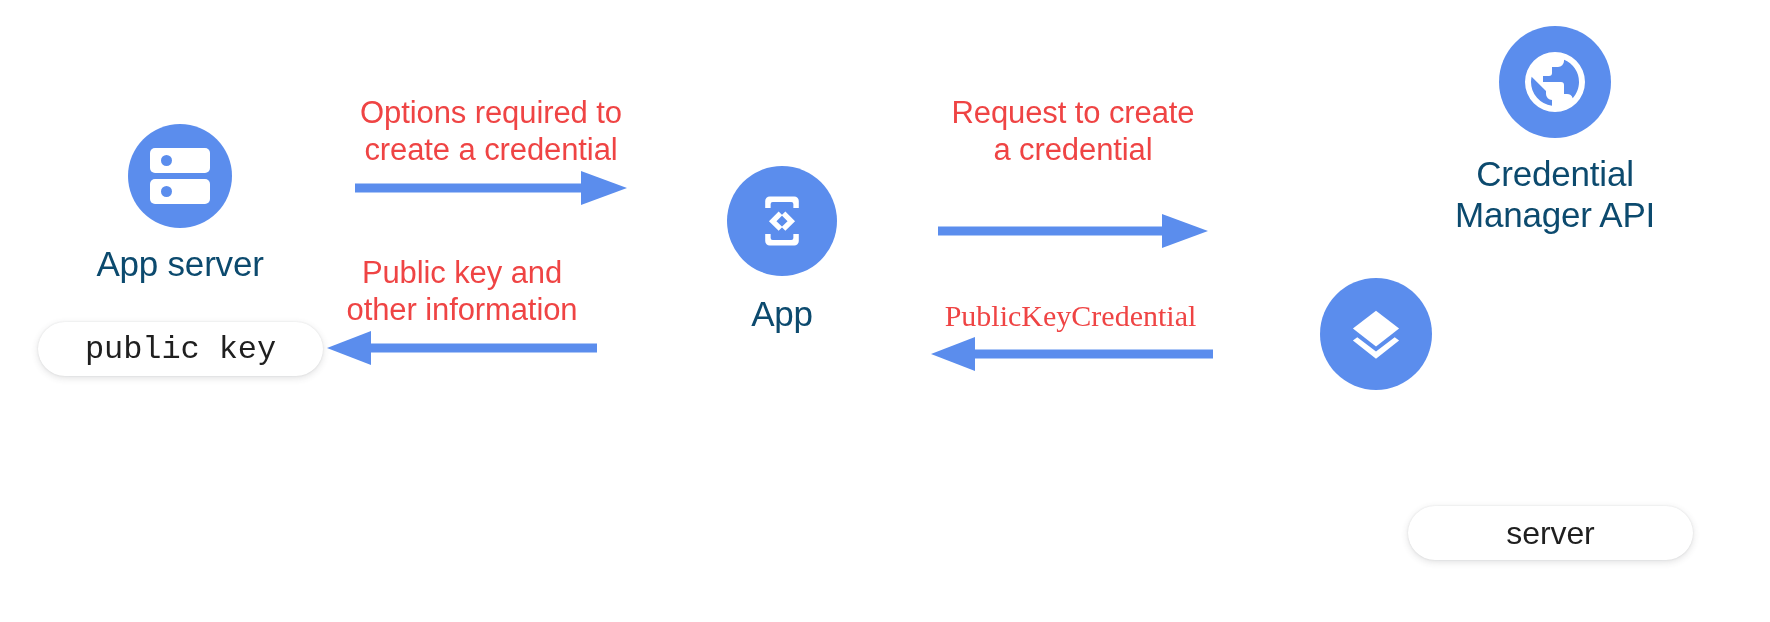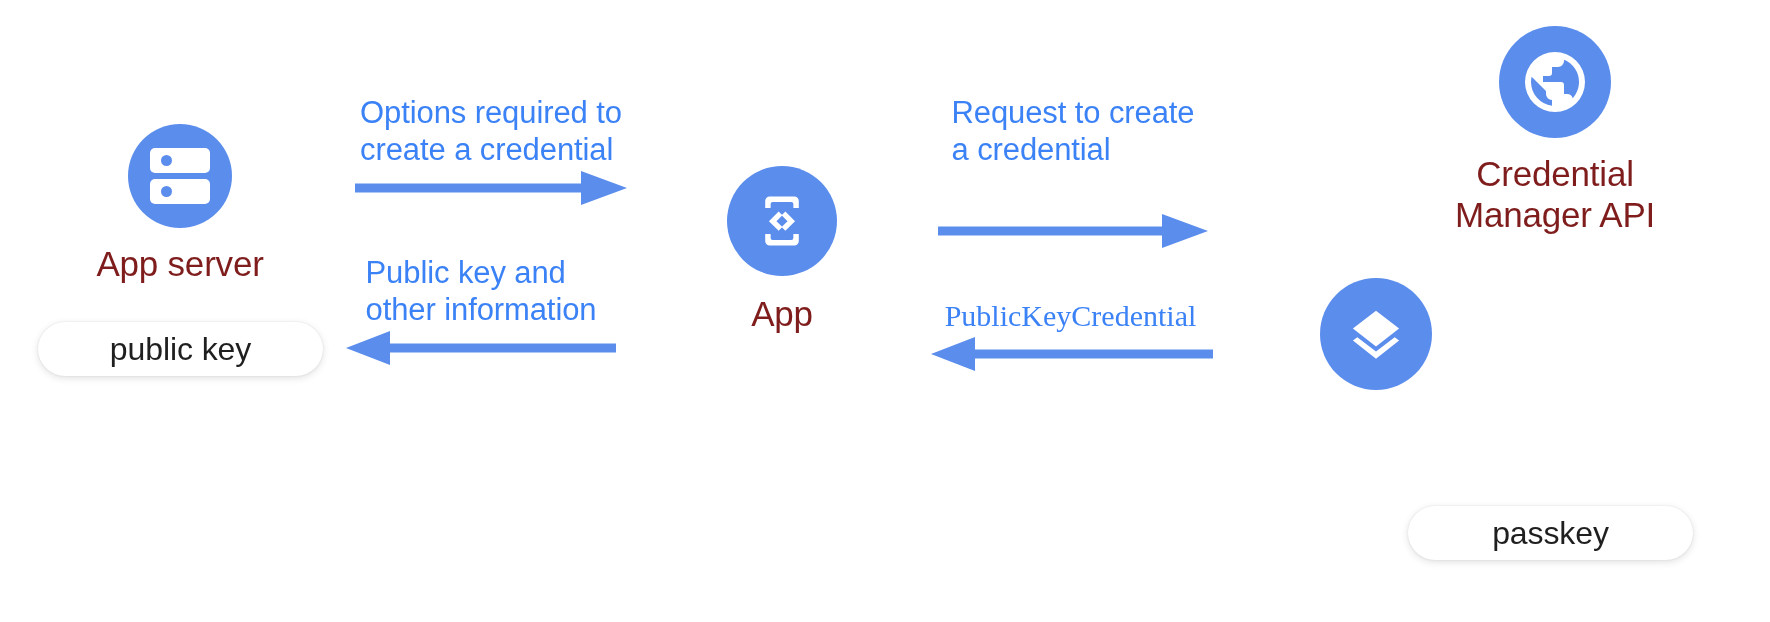--- a/index.html
+++ b/index.html
@@ -27,21 +27,21 @@
     align-items: center;
   }
   .icon-circle {
     border-radius: 50%;
     background: #5b8ded;
     display: flex;
     align-items: center;
     justify-content: center;
   }
   .node-label {
-    color: #7f1d1d;
+    color: #0c4a6e;
     font-size: 35px;
     line-height: 1.16;
     text-align: center;
     letter-spacing: -0.2px;
     white-space: pre-line;
   }
 
   
   .chip {
     position: absolute;
@@ -57,23 +57,24 @@
   }
 
   
   .arrow-group {
     position: absolute;
     display: flex;
     flex-direction: column;
     align-items: center;
   }
   .arrow-caption {
-    color: #3b82f6;
+    color: #ef4444;
     font-size: 31px;
     line-height: 1.2;
+    text-align: center;
     white-space: pre-line;
     letter-spacing: -0.1px;
   }
   .arrow-caption.mono {
     font-family: Liberation Serif, serif;
     font-size: 30px;
     letter-spacing: 0px;
     margin-left: 7px;
   }
   .arrow-svg { display: block; }
@@ -106,34 +107,34 @@
           <span class="srv-dot"></span>
         </span>
         <span class="srv-bar" style="left:0; top:31px; width:60px; height:25px;">
           <span class="srv-dot"></span>
         </span>
       </span>
     </div>
     <div class="node-label" style="margin-top:16px; width:260px;">App server</div>
   </div>
 
-  <div class="chip" style="left:38px; top:322px; width:285px; height:54px;">
+  <div class="chip" style="left:38px; top:322px; width:285px; height:54px;font-family:Liberation Mono, monospace;">
     <span>public key</span>
   </div>
 
   <div class="arrow-group" style="left:355px; top:94px; width:272px;">
     <div class="arrow-caption">Options required to
 create a credential</div>
     <svg class="arrow-svg" width="272" height="40" viewBox="0 0 272 40">
       <rect x="0" y="15.5" width="234" height="9" fill="#5b8ded"></rect>
       <polygon points="226,3 272,20 226,37" fill="#5b8ded"></polygon>
     </svg>
   </div>
 
-  <div class="arrow-group" style="left:346px; top:254px; width:270px;">
+  <div class="arrow-group" style="left:327px; top:254px; width:270px;">
     <div class="arrow-caption">Public key and
 other information</div>
     <svg class="arrow-svg" width="270" height="40" viewBox="0 0 270 40">
       <rect x="36" y="15.5" width="234" height="9" fill="#5b8ded"></rect>
       <polygon points="44,3 0,20 44,37" fill="#5b8ded"></polygon>
     </svg>
   </div>
 
   <div class="node" style="left:727px; top:166px; width:110px;">
     <div class="icon-circle" style="width:110px; height:110px;">
@@ -177,16 +178,16 @@
   <div class="node" style="left:1320px; top:278px; width:112px;">
     <div class="icon-circle" style="width:112px; height:112px;">
       <svg width="66" height="66" viewBox="0 0 24 24">
         <path fill="#ffffff" d="M12 3.5 3.6 10 12 16.5 20.4 10 12 3.5z"></path>
         <path fill="#ffffff" d="M12 18.4 5.2 13.2l-1.6 1.2L12 21l8.4-6.6-1.6-1.2L12 18.4z"></path>
       </svg>
     </div>
   </div>
 
   <div class="chip" style="left:1408px; top:506px; width:285px; height:54px;">
-    <span>passkey</span>
+    <span>server</span>
   </div>
 
 </div>
 
 </body></html>

